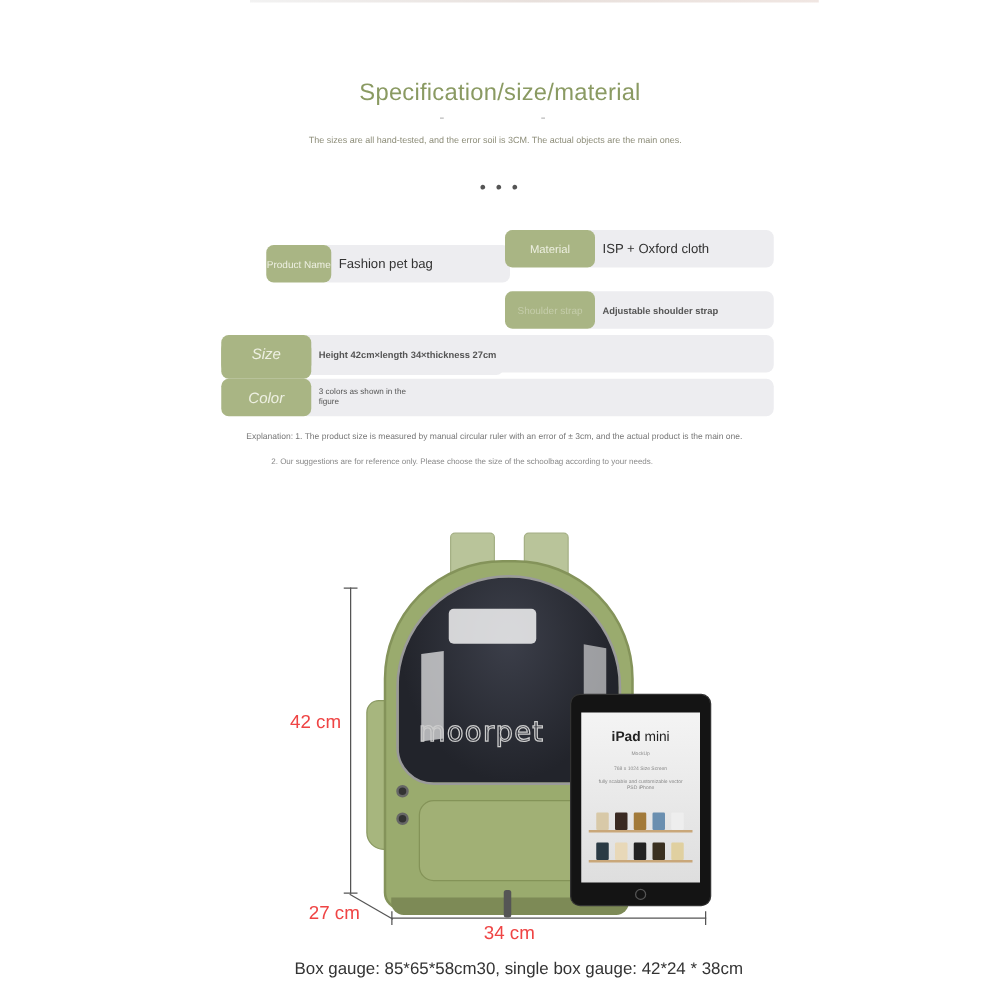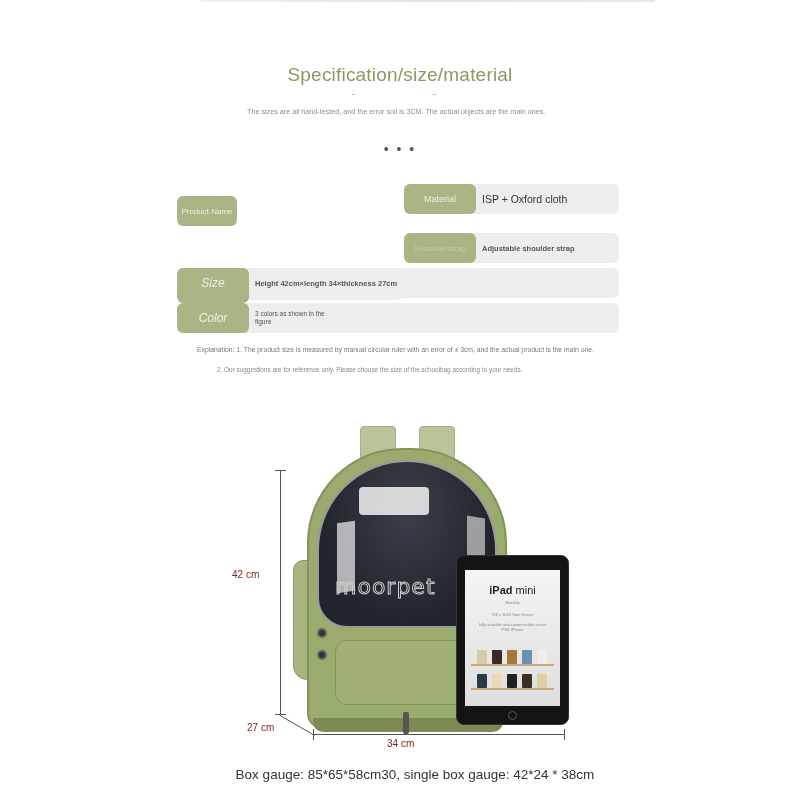--- a/index.html
+++ b/index.html
@@ -42,21 +42,21 @@
     
     .product { position: absolute; left: 225px; top: 420px; width: 360px; height: 330px; }
     .dim-v { position: absolute; left: 55px; top: 50px; width: 1px; height: 245px; background: #555; }
     .dim-v:before, .dim-v:after { content: ""; position: absolute; left: -5px; width: 11px; height: 1px; background: #555; }
     .dim-v:before { top: 0; } .dim-v:after { bottom: 0; }
     .dim-diag { position: absolute; left: 55px; top: 295px; width: 40px; height: 1px; background: #555;
       transform-origin: 0 0; transform: rotate(30deg); }
     .dim-h { position: absolute; left: 88px; top: 314px; width: 252px; height: 1px; background: #555; }
     .dim-h:before, .dim-h:after { content: ""; position: absolute; top: -5px; width: 1px; height: 11px; background: #555; }
     .dim-h:before { left: 0; } .dim-h:after { right: 0; }
-    .dim-label { position: absolute; font-size: 10px; color: #7f1d1d; }
+    .dim-label { position: absolute; font-size: 15px; color: #ef4444; }
 
     .strap { position: absolute; top: 6px; width: 36px; height: 50px; background: #b9c49a;
       border-radius: 4px 4px 0 0; border: 1px solid #a5b085; }
     .bag-body { position: absolute; left: 82px; top: 28px; width: 200px; height: 280px;
       background: #9aab6e; border-radius: 95px 95px 14px 14px; border: 2px solid #84935a; }
     .bubble { position: absolute; left: 92px; top: 40px; width: 180px; height: 168px;
       background: radial-gradient(ellipse at 50% 30%, #3c3f4a, #22242b 70%); border-radius: 90px 90px 30px 30px;
       border: 2px solid #9a9a9a; overflow: hidden; }
     .bubble .shine1 { position: absolute; left: 40px; top: 25px; width: 70px; height: 28px; background: rgba(255,255,255,0.8); border-radius: 4px; }
     .bubble .shine2 { position: absolute; left: 18px; top: 60px; width: 18px; height: 70px; background: rgba(255,255,255,0.65); transform: skewY(-8deg); }
@@ -90,21 +90,22 @@
 
 <div class="title">Specification/size/material</div>
 <div class="title-ticks">
   <span style="left:352px"></span>
     <span style="left:433px"></span>
 </div>
 <div class="subtitle">The sizes are all hand-tested, and the error soil is 3CM. The actual objects are the main ones.</div>
 <div class="dots">• • •</div>
 
 <div class="spec-row" style="left:177px; top:196px;">
-  <div class="pill p-sm" style="width:60px;">Product Name</div>
+  <div class="pill p-sm" style="width:52px;margin-left:36px;">Product Name</div>
+  <div class="val v-md" style="width:147px;">Fashion pet bag</div>
 </div>
 
 <div class="spec-row" style="left:404px; top:184px;">
   <div class="pill p-md" style="width:72px;">Material</div>
   <div class="val v-md" style="width:147px;">ISP + Oxford cloth</div>
 </div>
 
 <div class="spec-row" style="left:177px; top:233px;">
   <div class="pill p-md" style="width:72px;margin-top:40px;">Weight</div>
   <div class="val v-lg" style="width:158px;">1.25KG</div>

